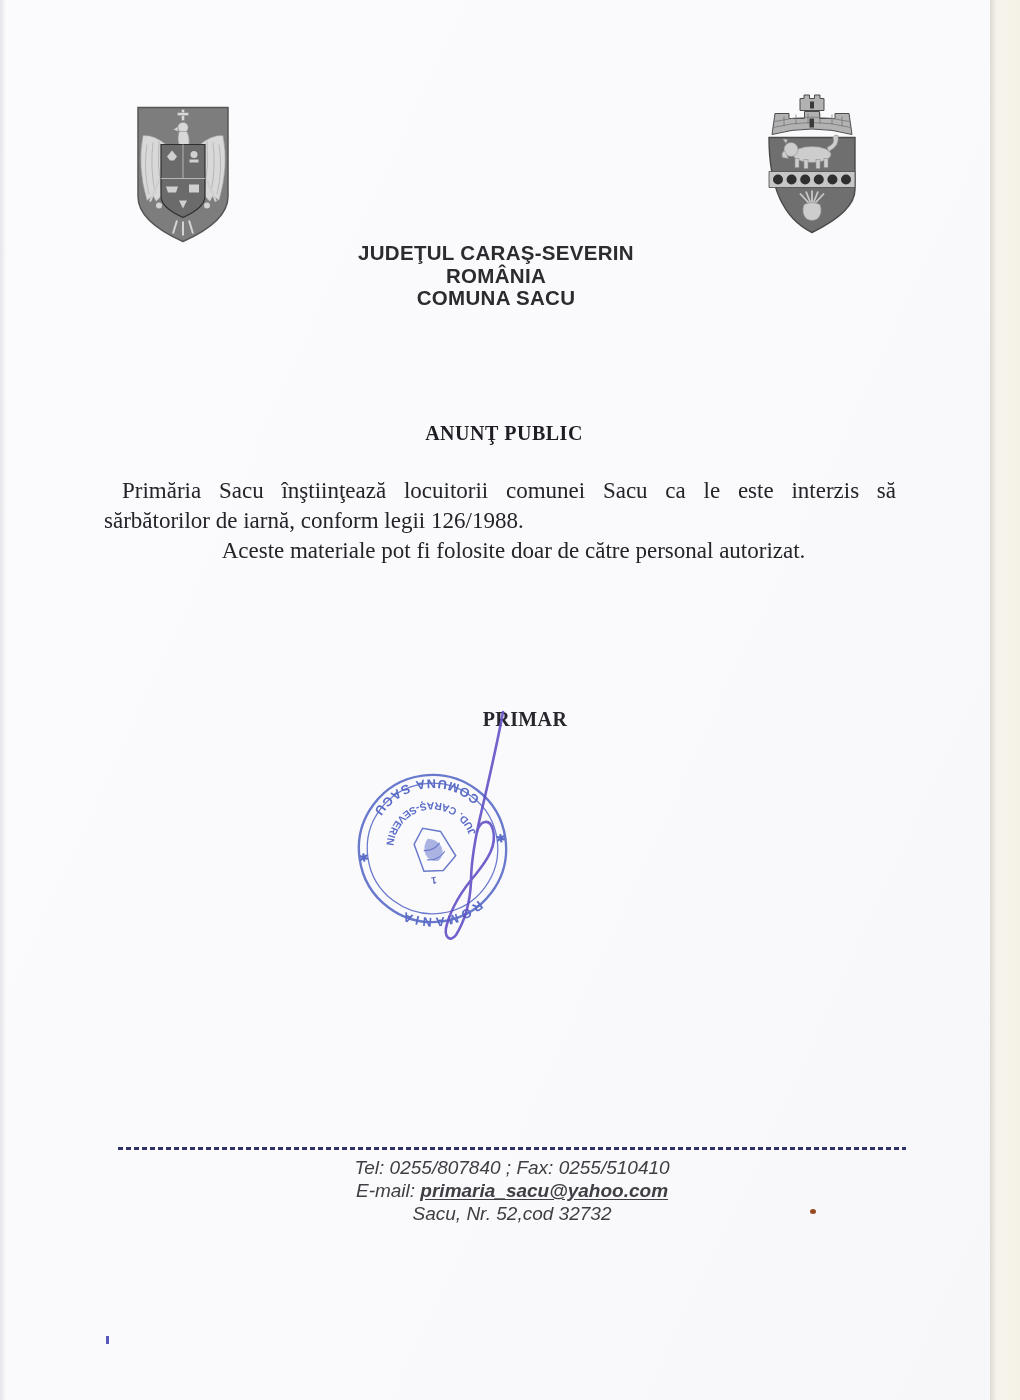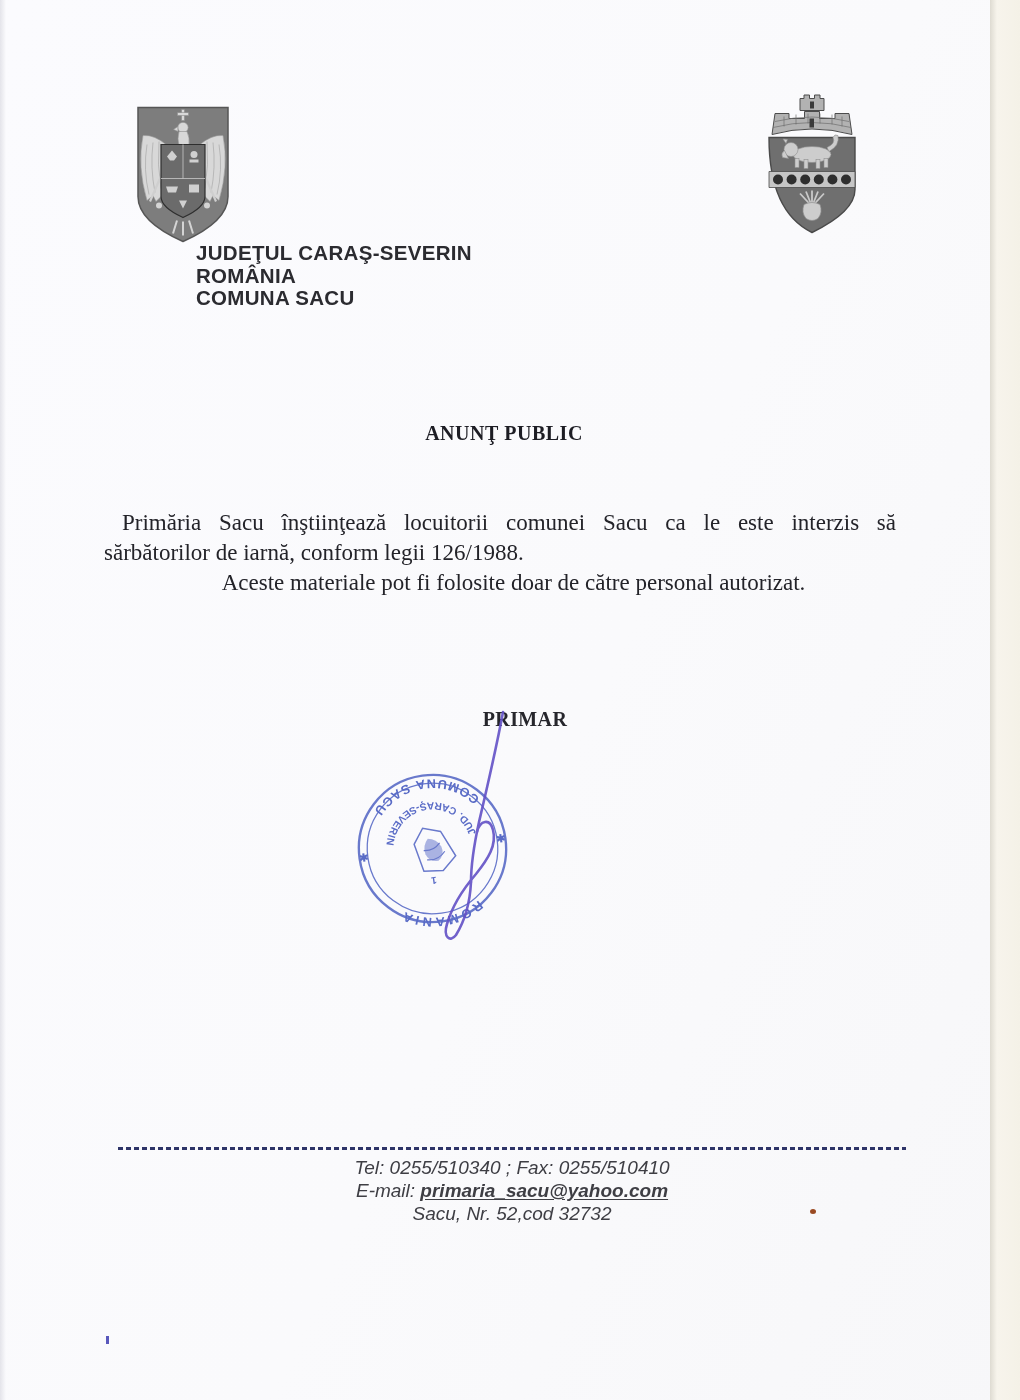--- a/index.html
+++ b/index.html
@@ -14,36 +14,36 @@
   .edge-left{position:absolute;left:0;top:0;width:6px;height:1400px;
     background:linear-gradient(90deg,#e4e4ea,#f6f6f9 80%,transparent);}
   .edge-right{position:absolute;left:990px;top:0;width:30px;height:1400px;
     background:linear-gradient(90deg,#dedbd2 0,#f7f4ec 7px,#f4f1e7 100%);}
   
   .arms{position:absolute;}
   #arms-left{left:133px;top:104px;width:100px;height:141px;}
   #arms-right{left:762px;top:92px;width:100px;height:143px;}
   
   .heading{
-    position:absolute;left:196px;top:242px;width:600px;
+    position:absolute;left:196px;top:242px;width:600px;text-align:center;
     font-family:"Liberation Sans",sans-serif;font-weight:bold;
     font-size:20.5px;line-height:22.5px;color:#2b2b30;letter-spacing:.3px;
   }
   
   .doc-title{
     position:absolute;left:0;top:422px;width:1008px;text-align:center;
     font-weight:bold;font-size:20px;color:#1d1d24;letter-spacing:.5px;
   }
   
   .body-text{
     position:absolute;left:104px;top:476px;width:792px;
     font-size:23px;line-height:30px;color:#232329;
   }
   .body-line{height:30px;white-space:nowrap;}
-  .stretch{text-align:justify;text-align-last:justify;white-space:normal;margin-top:32px;}
+  .stretch{text-align:justify;text-align-last:justify;white-space:normal;}
   .indent1{padding-left:18px;}
   .indent2{padding-left:27px;text-align:center;}
   
   .signatory{
     position:absolute;left:0;top:708px;width:994px;text-align:center;
     font-weight:bold;font-size:20px;line-height:22px;color:#26262c;letter-spacing:.4px;padding-left:28px;
   }
   
   #stamp{position:absolute;left:354px;top:770px;width:157px;height:157px;
     transform:rotate(172deg);opacity:.92;z-index:2;}
@@ -199,21 +199,21 @@
 
   <svg id="signature" viewBox="0 0 1020 1400" aria-hidden="true">
     <g stroke="#6351c6" stroke-width="2.6" fill="none" stroke-linecap="round" opacity="0.9">
       <path d="M503,712 C496,750 487,788 479,822 C474,845 471,864 471,882"></path>
       <path d="M471,882 C470,903 464,922 456,935 C450,943 443,937 447,924 C453,903 464,888 476,874 C488,859 497,845 493,830 C490,818 480,820 477,832"></path>
     </g>
   </svg>
 
   <div class="separator"></div>
   <div class="footer">
-    <div>Tel: 0255/510340 ; Fax: 0255/510410</div>
+    <div>Tel: 0255/807840 ; Fax: 0255/510410</div>
     <div>
       <span>E-mail:</span>
       <span class="email">primaria_sacu@yahoo.com</span>
     </div>
     <div>Sacu, Nr. 52,cod 32732</div>
   </div>
 
   <div class="dot"></div>
   <div class="speck"></div>
 

